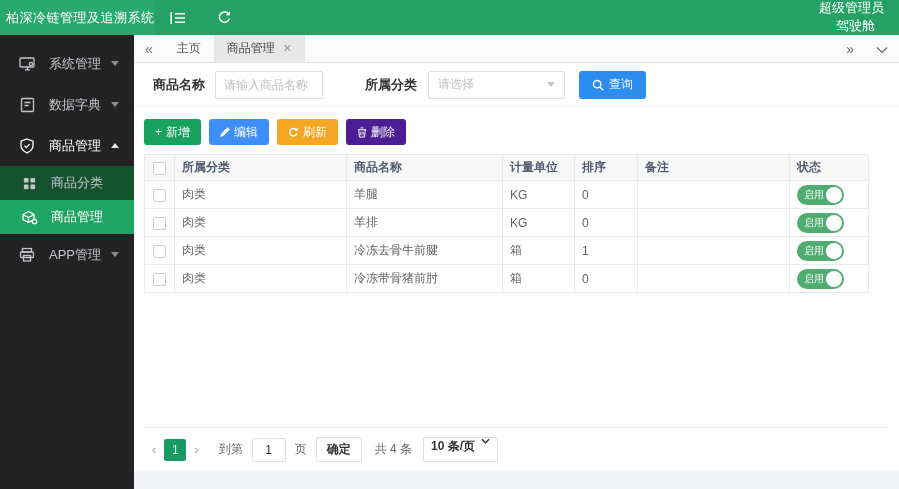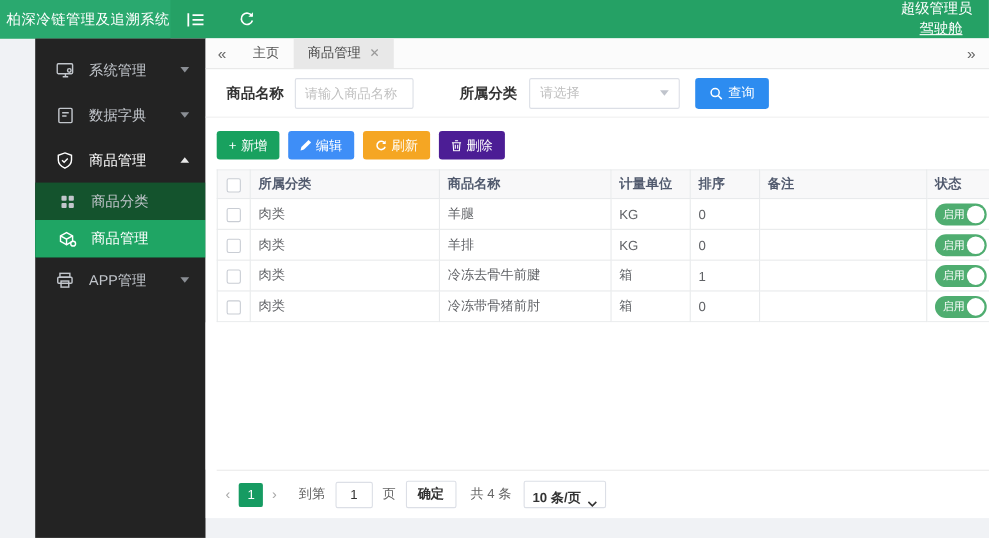--- a/index.html
+++ b/index.html
@@ -7,25 +7,25 @@
     font-family:"Liberation Sans","DejaVu Sans",sans-serif; background:#F0F2F5; }
 
   
   .topbar { height:35px; background:#25A165; display:flex; align-items:center; color:#fff; }
   .logo { width:155px; height:35px; background:#2AA96F; font-size:13px; letter-spacing:.5px;
     display:flex; align-items:center; padding-left:6px; flex:none; white-space:nowrap; }
   .nav-btn { width:46px; height:35px; display:flex; align-items:center; justify-content:center; cursor:pointer; }
   .nav-right { margin-left:auto; display:flex; align-items:center; font-size:13px; padding-right:15px;flex-direction:column; }
   .nav-right .nav-btn { width:40px; }
   .nav-user { margin-left:18px; }
-  .nav-right a { color:#fff; text-decoration:underline; margin-left:26px; cursor:pointer; }
+  .nav-right a { color:#fff; margin-left:26px; cursor:pointer; }
 
   
   .layout { display:flex; height:454px; }
-  .sidebar { width:155px; flex:none; background:#232323; padding-top:8px;margin-left:32px; }
+  .sidebar { width:134px; flex:none; background:#232323; padding-top:8px; }
   .menu-item { height:41px; display:flex; align-items:center; padding:0 15px 0 18px;
     color:#C2C6CC; font-size:13px; cursor:pointer; }
   .mi-icon { width:18px; margin-right:13px; display:flex; justify-content:center; flex:none; }
   .caret { margin-left:auto; width:0; height:0; border-left:4px solid transparent;
     border-right:4px solid transparent; border-top:5px solid #8A8E94; }
   .caret.up { border-top:none; border-bottom:5px solid #E8E8E8; }
   .menu-item.open { color:#FFFFFF; }
   .submenu { background:#14532d; }
   .submenu .menu-item { height:34px; padding-left:20px; }
   .submenu .menu-item.active { background:#1FA564; color:#fff; }
@@ -84,21 +84,21 @@
     display:flex; align-items:center; font-size:12px; color:#666; }
   .pg-arrow { color:#A8A8A8; font-size:13px; padding:0 8px; cursor:pointer; }
   .pg-current { width:22px; height:22px; background:#169B62; color:#fff; border-radius:2px;
     display:flex; align-items:center; justify-content:center; font-size:12px; cursor:pointer; }
   .pg-goto { margin-left:12px; }
   .pg-input { width:34px; height:24px; border:1px solid #DCDFE6; border-radius:2px; text-align:center;
     font-size:12px; color:#333; margin:0 9px; outline:none; }
   .pg-confirm { height:25px; padding:0 10px; margin-left:9px; background:#fff; border:1px solid #DCDFE6;
     border-radius:2px; font-size:12px; font-weight:bold; color:#333; cursor:pointer; }
   .pg-total { margin-left:13px; }
-  .pg-size { height:25px; border:1px solid #DCDFE6; border-radius:2px; display:flex; align-items:flex-end;
+  .pg-size { height:25px; border:1px solid #DCDFE6; border-radius:2px; display:flex; align-items:flex-start;
     gap:6px; padding:0 7px; margin-left:11px; font-weight:bold; color:#333; cursor:pointer; }
 </style>
 </head>
 <body>
 
 <header class="topbar">
   <div class="logo">柏深冷链管理及追溯系统</div>
 
   <span class="nav-btn">
     <svg width="16" height="14" viewBox="0 0 16 14" fill="none" stroke="#fff" stroke-width="1.6">

